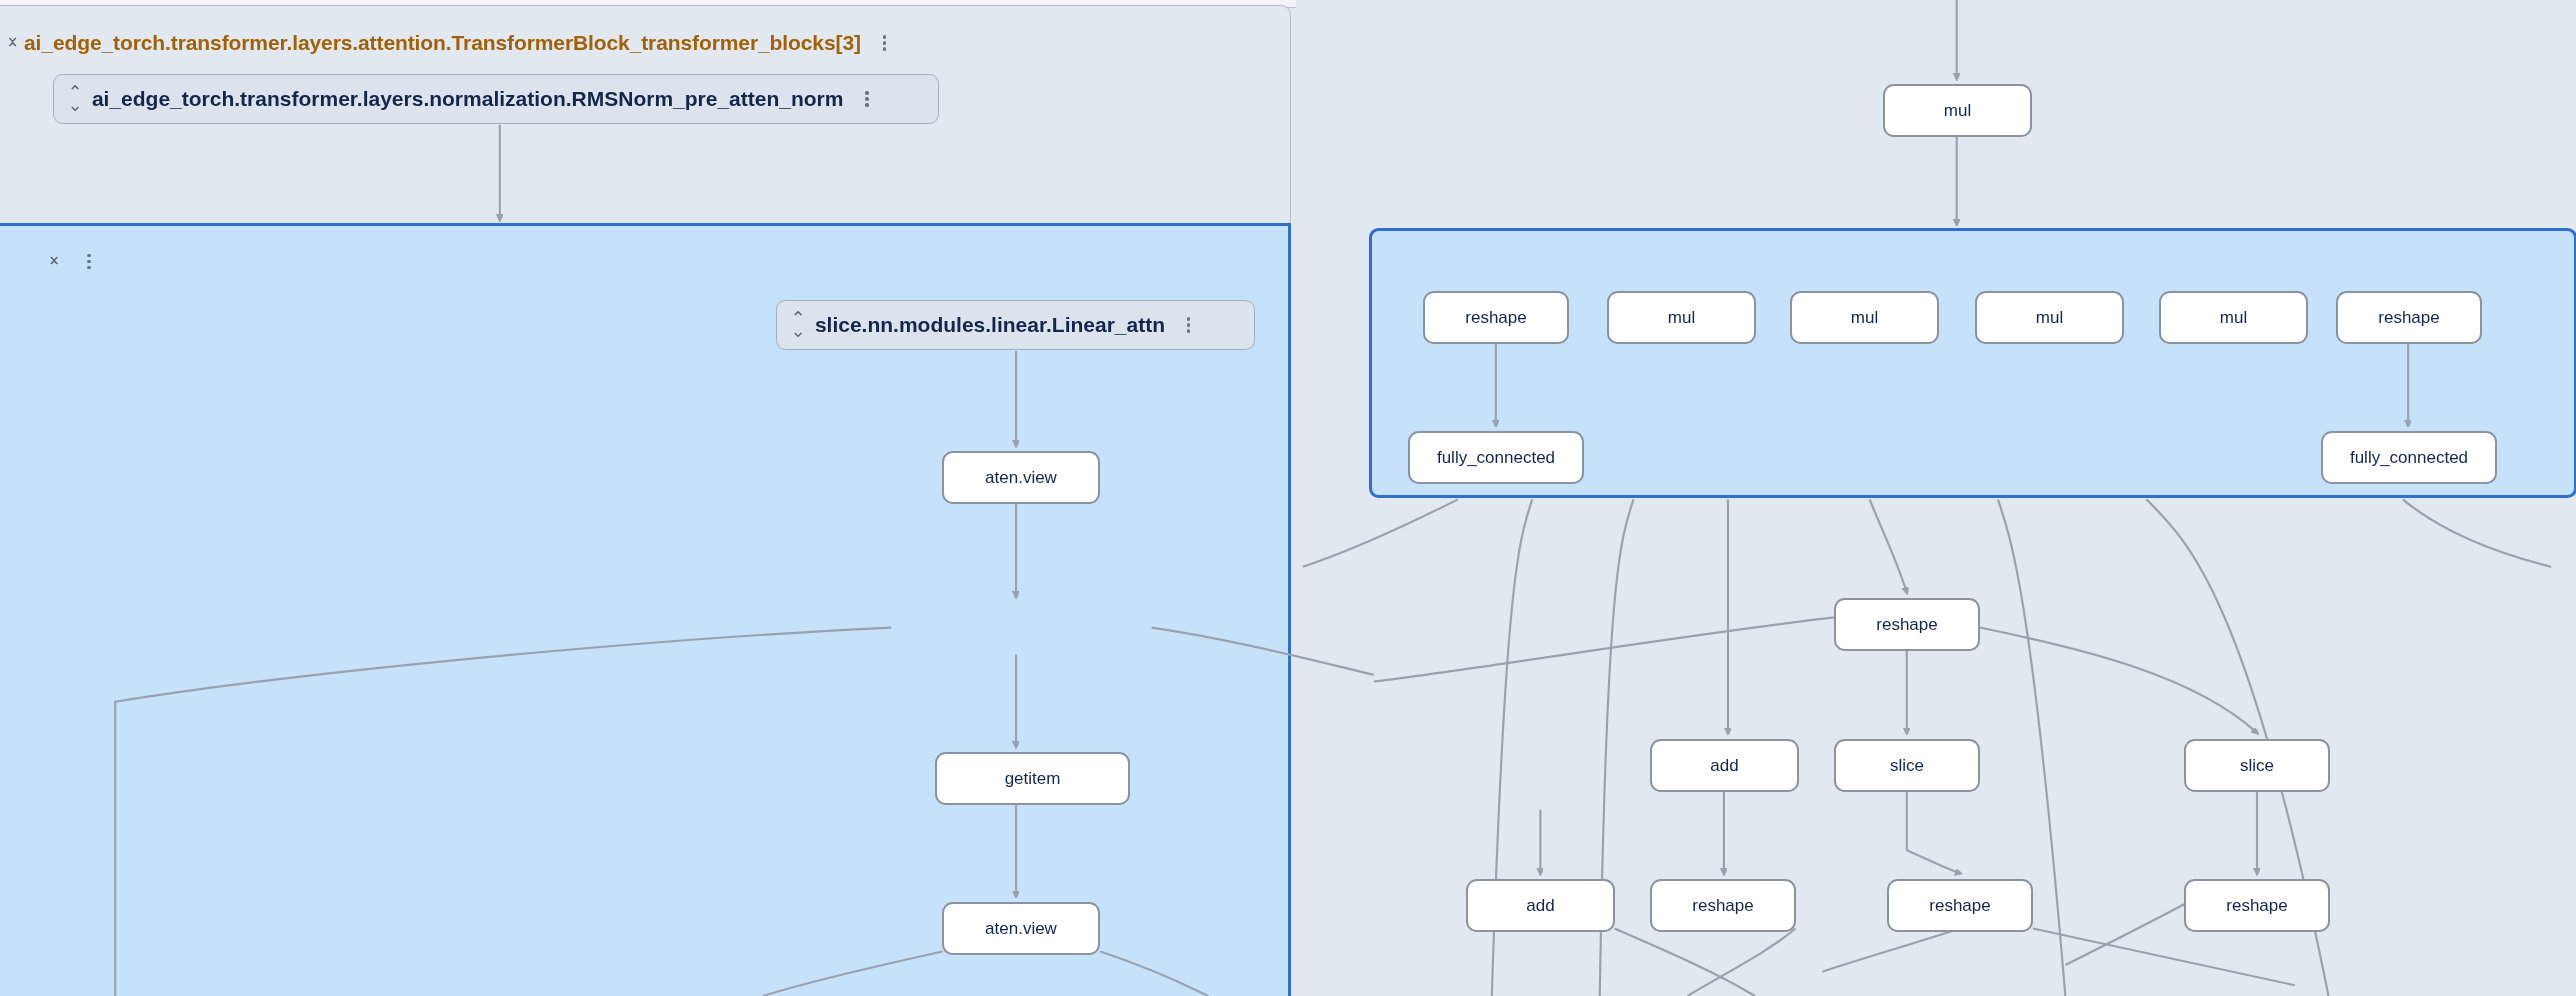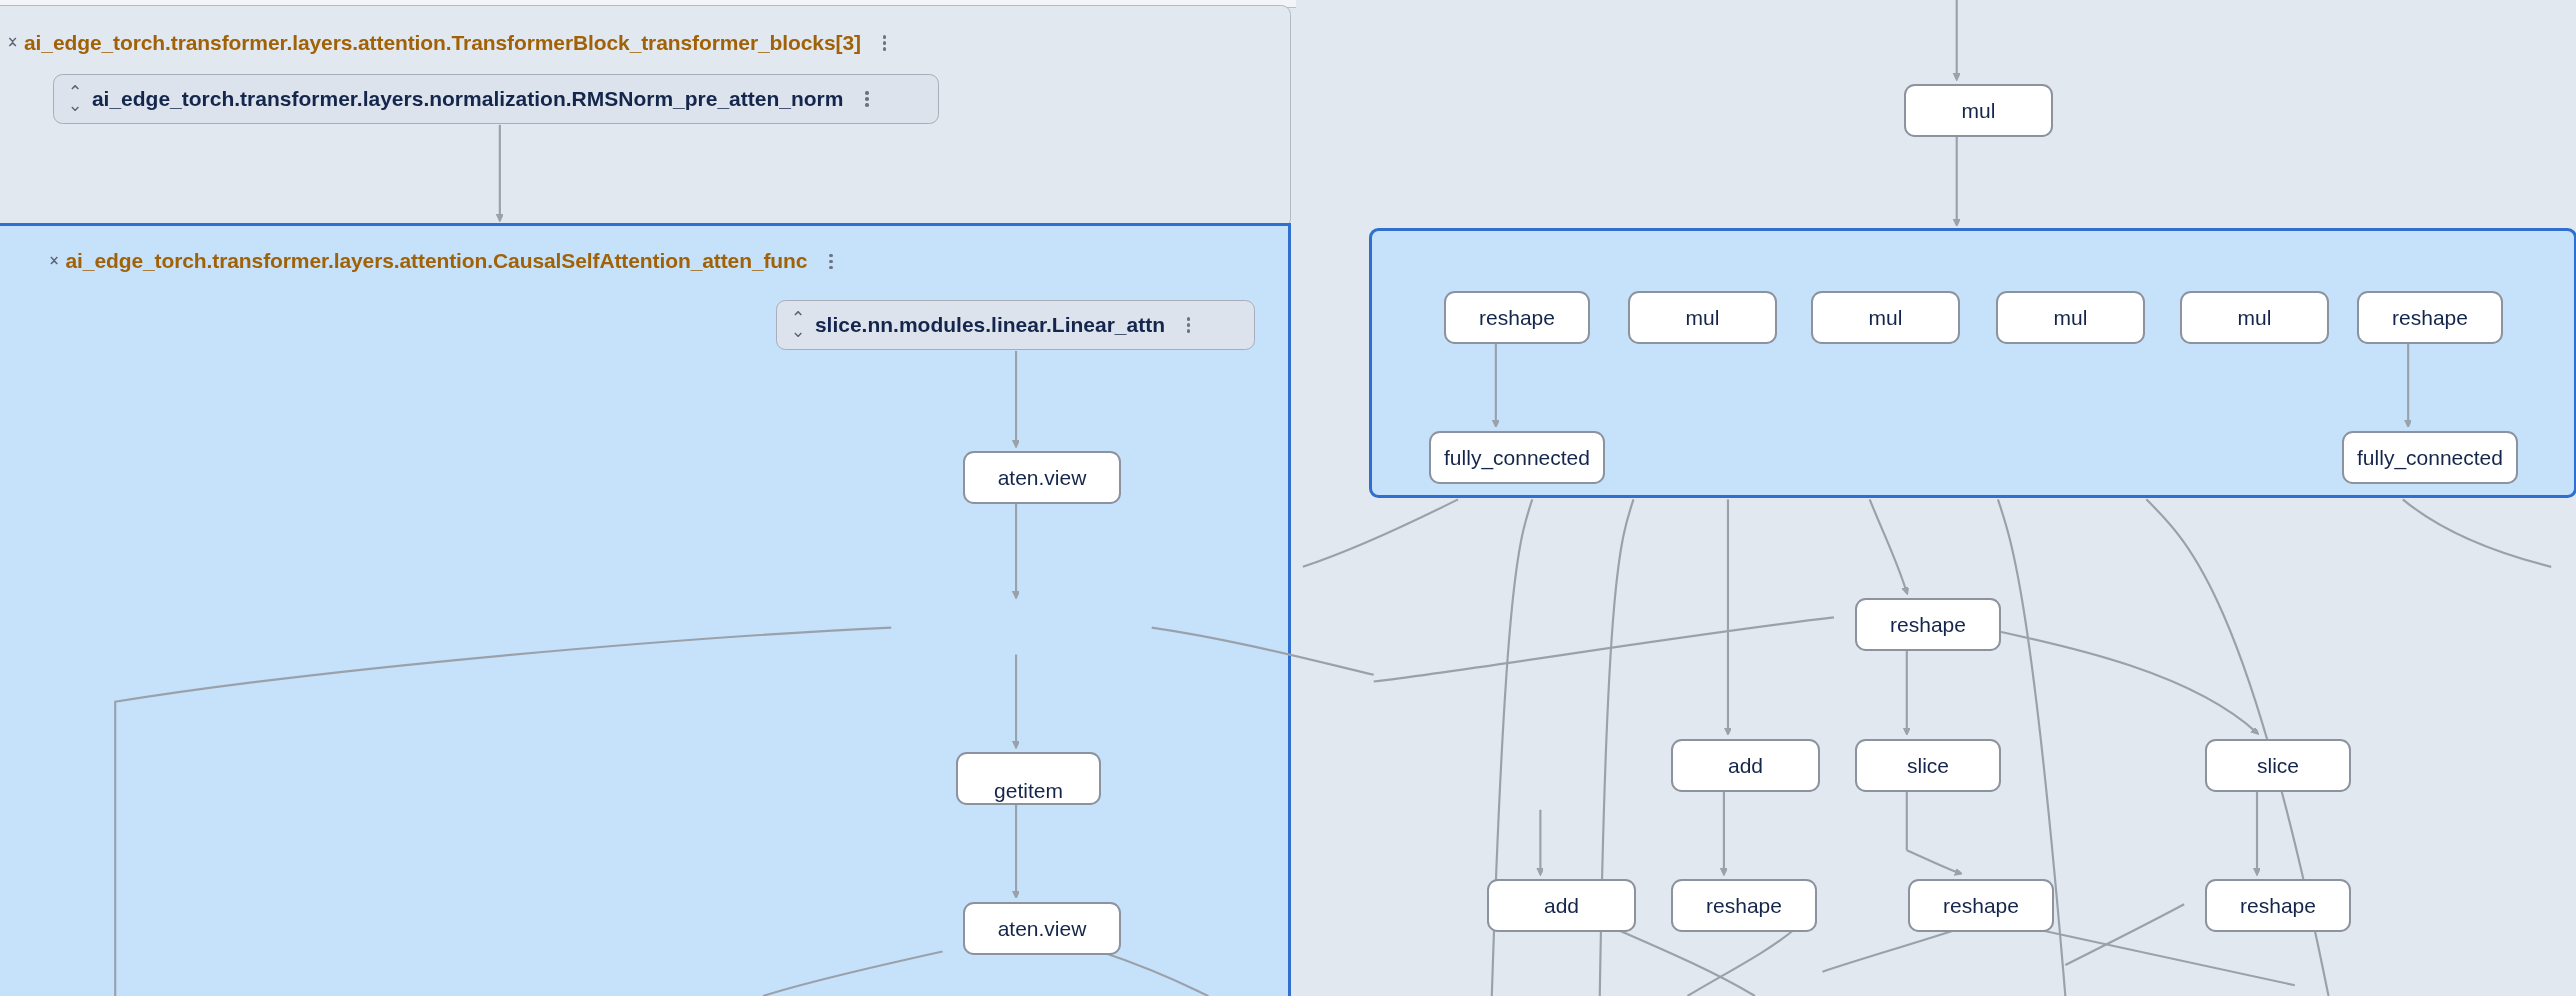--- a/index.html
+++ b/index.html
@@ -91,25 +91,24 @@
   .node {
     position: absolute;
     display: flex;
     align-items: center;
     justify-content: center;
     background: #ffffff;
     border: 2px solid #8c939e;
     border-radius: 10.8px;
     height: 53px;
     color: #14264b;
-    font-size: 21px;
+    font-size: 17px;
     font-weight: 400;
     white-space: nowrap;
     padding: 0 17.6px;
-    margin-left: 21px;
   }
   
   svg.edges {
     position: absolute;
     top: 0; left: 0;
     width: 2576px; height: 996px;
     pointer-events: none;
     overflow: visible;
   }
   svg.edges path, svg.edges line { fill: none; stroke: #9aa1ab; stroke-width: 3.2; }
@@ -157,21 +156,20 @@
         <b></b>
       </span>
   </div>
 
   <div class="group group-blue" style="left:-13.5px; top:223px; width:1304px; height:810px; border-radius:0 0 9.5px 9.5px;">
     <div class="group-header" style="left:53px; top:10.8px;">
       <span class="expander">
           <i>⌄</i>
           <i>⌃</i>
         </span>
-      <span class="group-title">ai_edge_torch.transformer.layers.attention.CausalSelfAttention_atten_func</span>
       <span class="dots">
           <b></b>
           <b></b>
           <b></b>
         </span>
     </div>
   </div>
 
   <div class="pill" style="left:776px; top:300px; width:479px;">
     <span class="expander">
@@ -244,21 +242,21 @@
     <path d="M2392,1376 C2470,1410 2540,1440 2600,1476"></path>
     <path d="M2660,1376 C2620,1410 2560,1440 2500,1476"></path>
     <path d="M2904,1376 C2830,1400 2760,1420 2700,1440"></path>
     <path d="M3012,1376 C3120,1400 3260,1430 3400,1460"></path>
     <path d="M3236,1340 C3180,1370 3120,1400 3060,1430"></path>
   </svg>
 
   <div class="node" style="left:942px; top:451px; width:158px;">
     <span>aten.view</span>
   </div>
-  <div class="node" style="left:935px; top:752px; width:145px;align-items:flex-end;">
+  <div class="node" style="left:935px; top:752px; width:195px;">
     <span>getitem</span>
   </div>
   <div class="node" style="left:942px; top:902px; width:158px;">
     <span>aten.view</span>
   </div>
 
   <div class="node" style="left:1883px; top:84px; width:149px;">
     <span>mul</span>
   </div>
 

